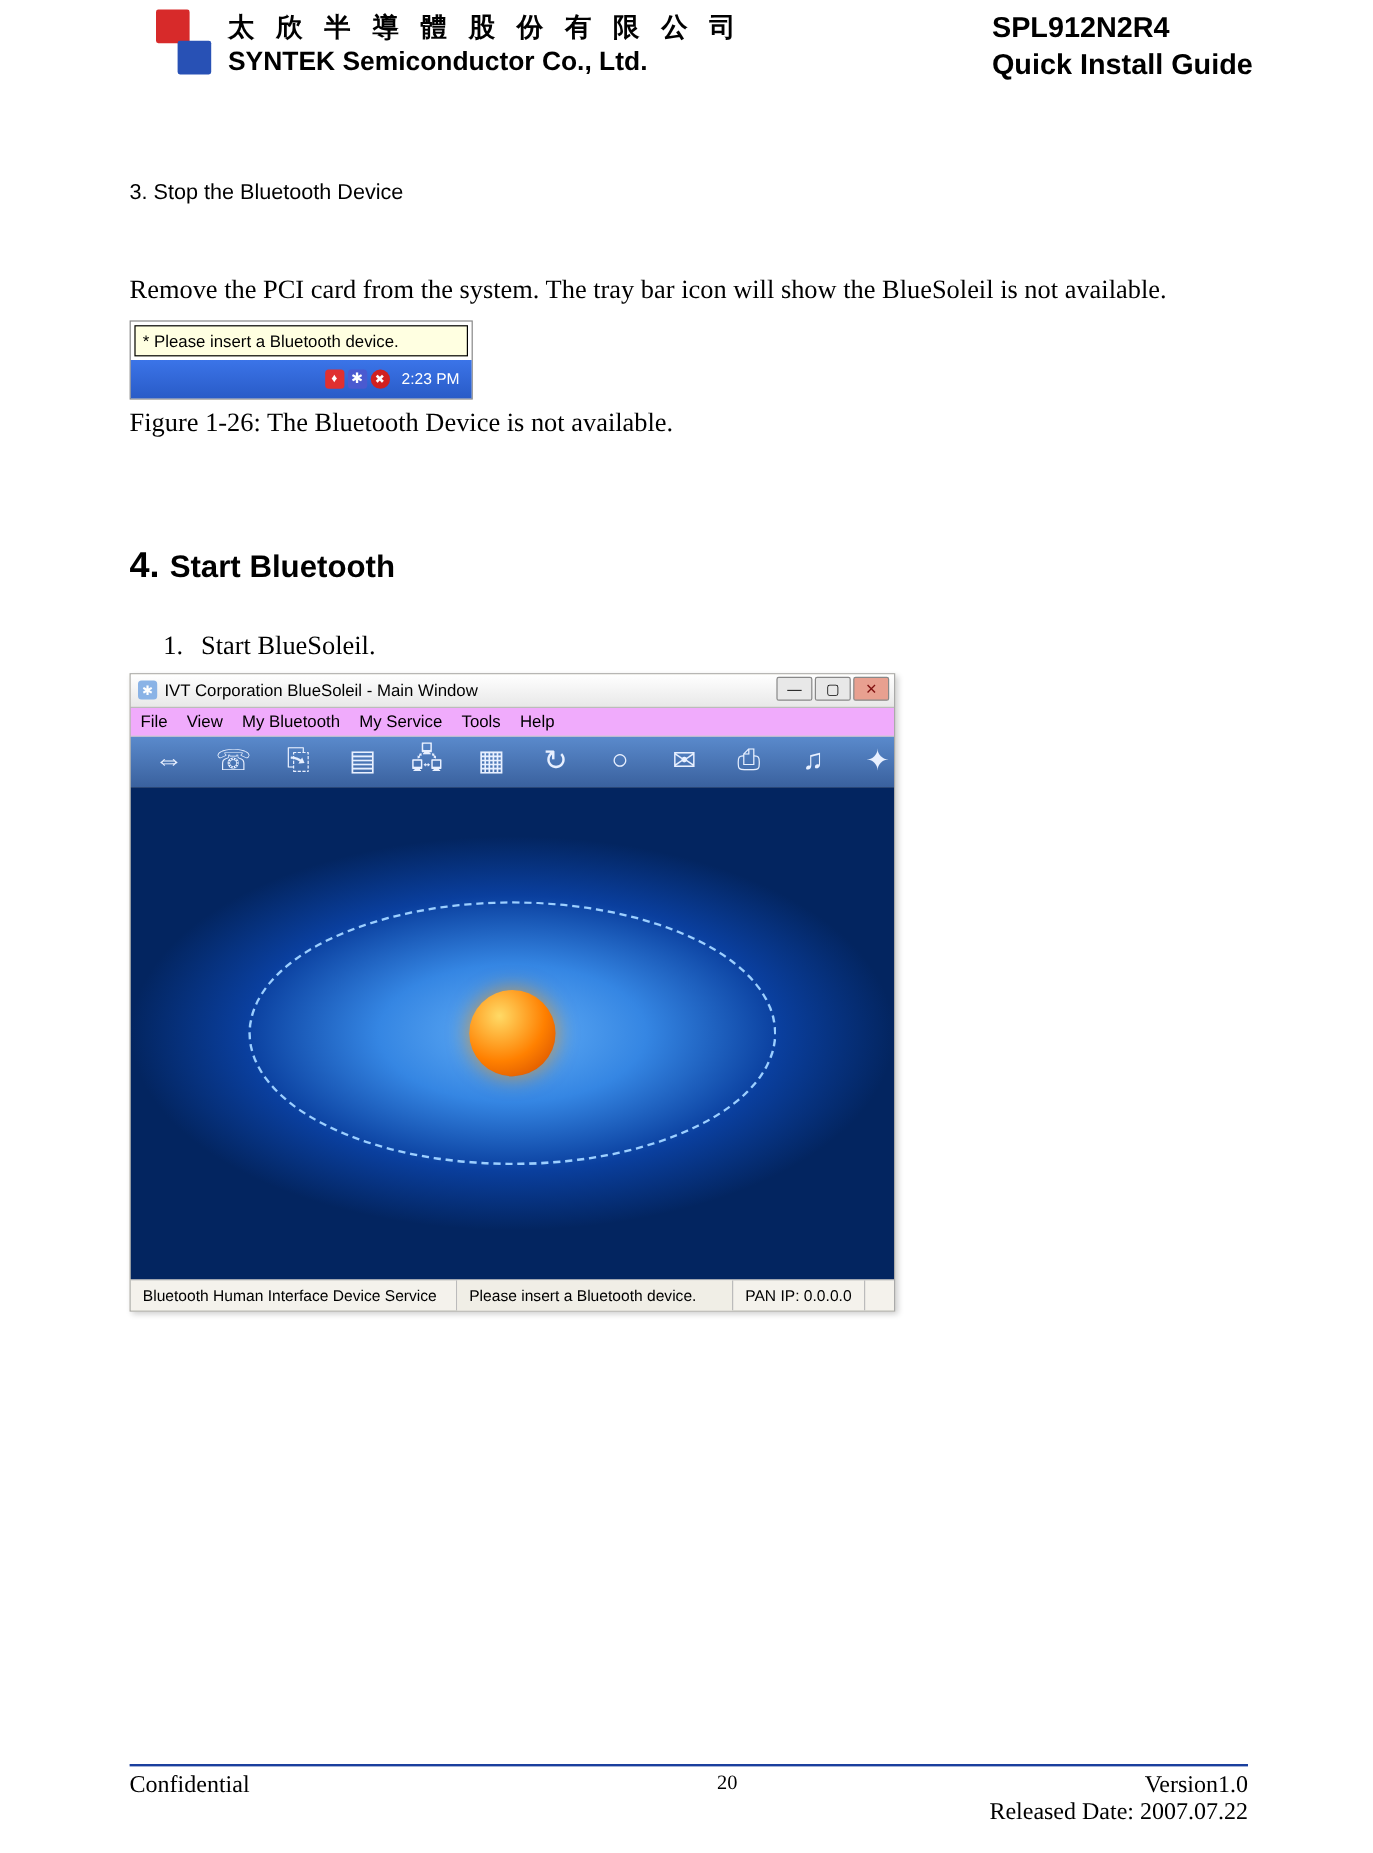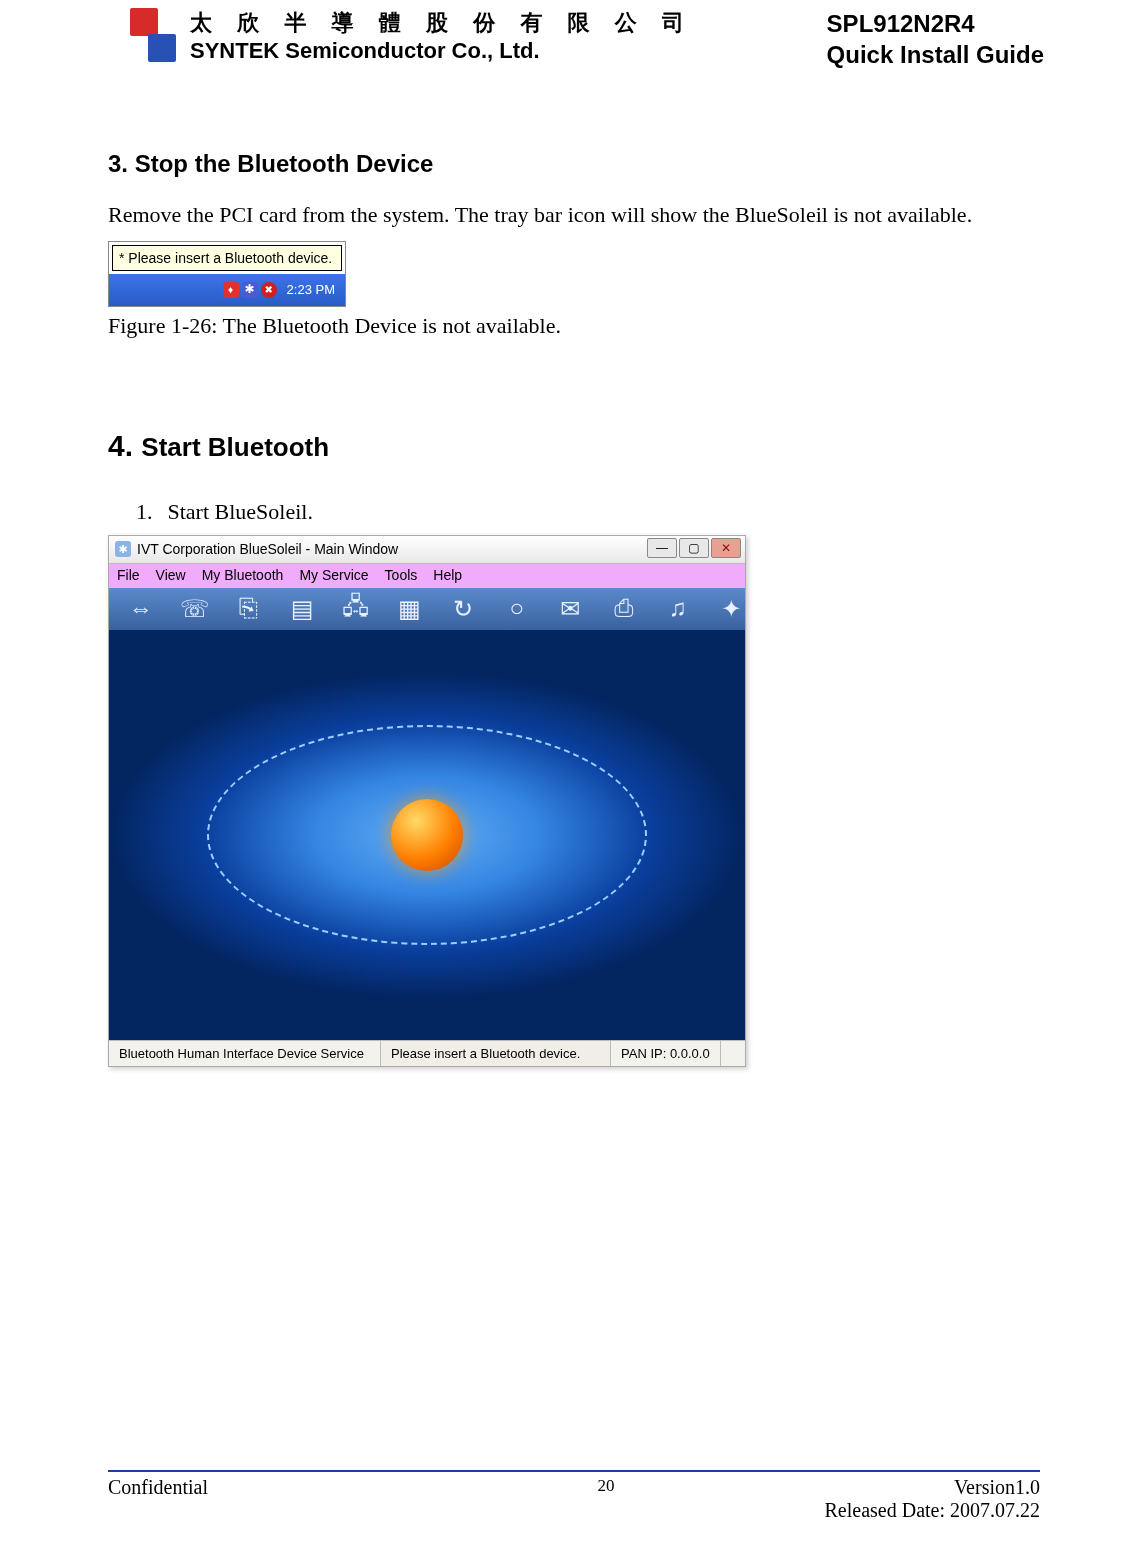--- a/index.html
+++ b/index.html
@@ -44,52 +44,52 @@
       bottom: 2px; right: 2px;
       width: 28px; height: 28px;
       background: #2851b5;
       border-radius: 2px;
     }
     .company-text {
       display: flex;
       flex-direction: column;
     }
     .company-chinese {
-      font-family: Liberation Mono, monospace;
+      font-family: Liberation Sans, sans-serif;
       font-weight: bold;
       font-size: 22px;
       letter-spacing: 6px;
     }
     .company-english {
       font-family: Arial, sans-serif;
       font-weight: bold;
       font-size: 22px;
     }
     .doc-title {
       font-family: Liberation Sans, sans-serif;
       font-weight: bold;
       font-size: 24px;
       line-height: 1.3;
     }
     .content {
       padding: 80px 110px 0 108px;
     }
     .section-heading {
       font-family: Arial, sans-serif;
-      font-weight: bold;
-      font-size: 24px;
-      margin-bottom: 17px;
+      font-weight: normal;
+      font-size: 18px;
+      margin-bottom: 50px;
     }
     .body-text {
       font-size: 22px;
       line-height: 1.8;
       margin-bottom: 6px;
     }
     .tooltip-figure {
-      width: 238px;
+      width: 286px;
       border: 1px solid #888;
       background: #fff;
       margin-bottom: 6px;
     }
     .tooltip-box {
       background: #ffffe1;
       border: 1px solid #000;
       font-family: Tahoma, sans-serif;
       font-size: 14px;
       padding: 4px 6px;

